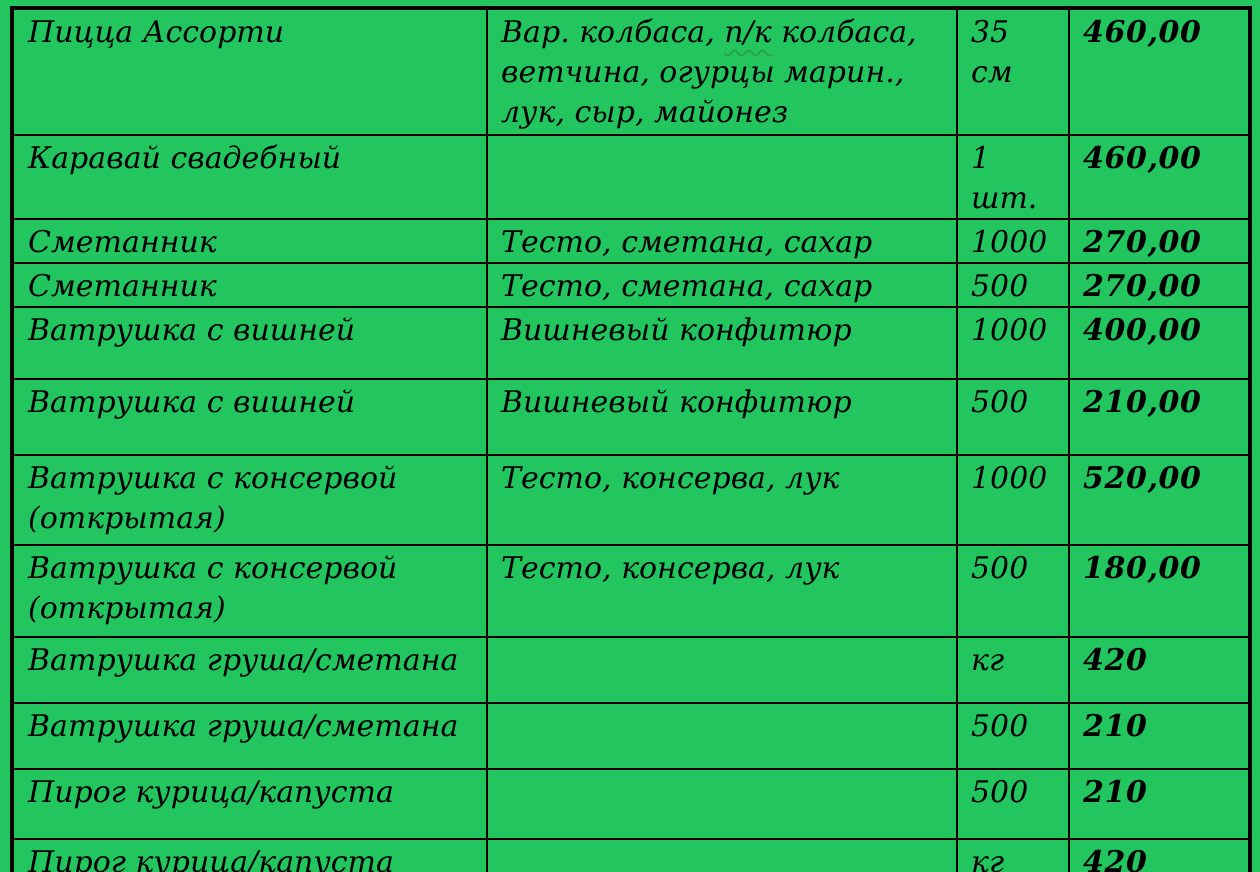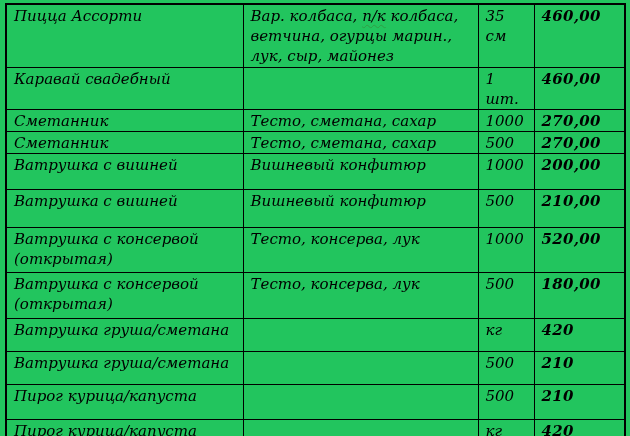--- a/index.html
+++ b/index.html
@@ -93,21 +93,21 @@
         <tr>
           <td class="cell-name">Сметанник</td>
           <td class="cell-desc">Тесто, сметана, сахар</td>
           <td class="cell-unit">500</td>
           <td class="cell-price">270,00</td>
         </tr>
         <tr>
           <td class="cell-name">Ватрушка с вишней</td>
           <td class="cell-desc">Вишневый конфитюр</td>
           <td class="cell-unit">1000</td>
-          <td class="cell-price">200,00</td>
+          <td class="cell-price">400,00</td>
         </tr>
         <tr>
           <td class="cell-name">Ватрушка с вишней</td>
           <td class="cell-desc">Вишневый конфитюр</td>
           <td class="cell-unit">500</td>
           <td class="cell-price">210,00</td>
         </tr>
         <tr>
           <td class="cell-name">Ватрушка с консервой (открытая)</td>
           <td class="cell-desc">Тесто, консерва, лук</td>

